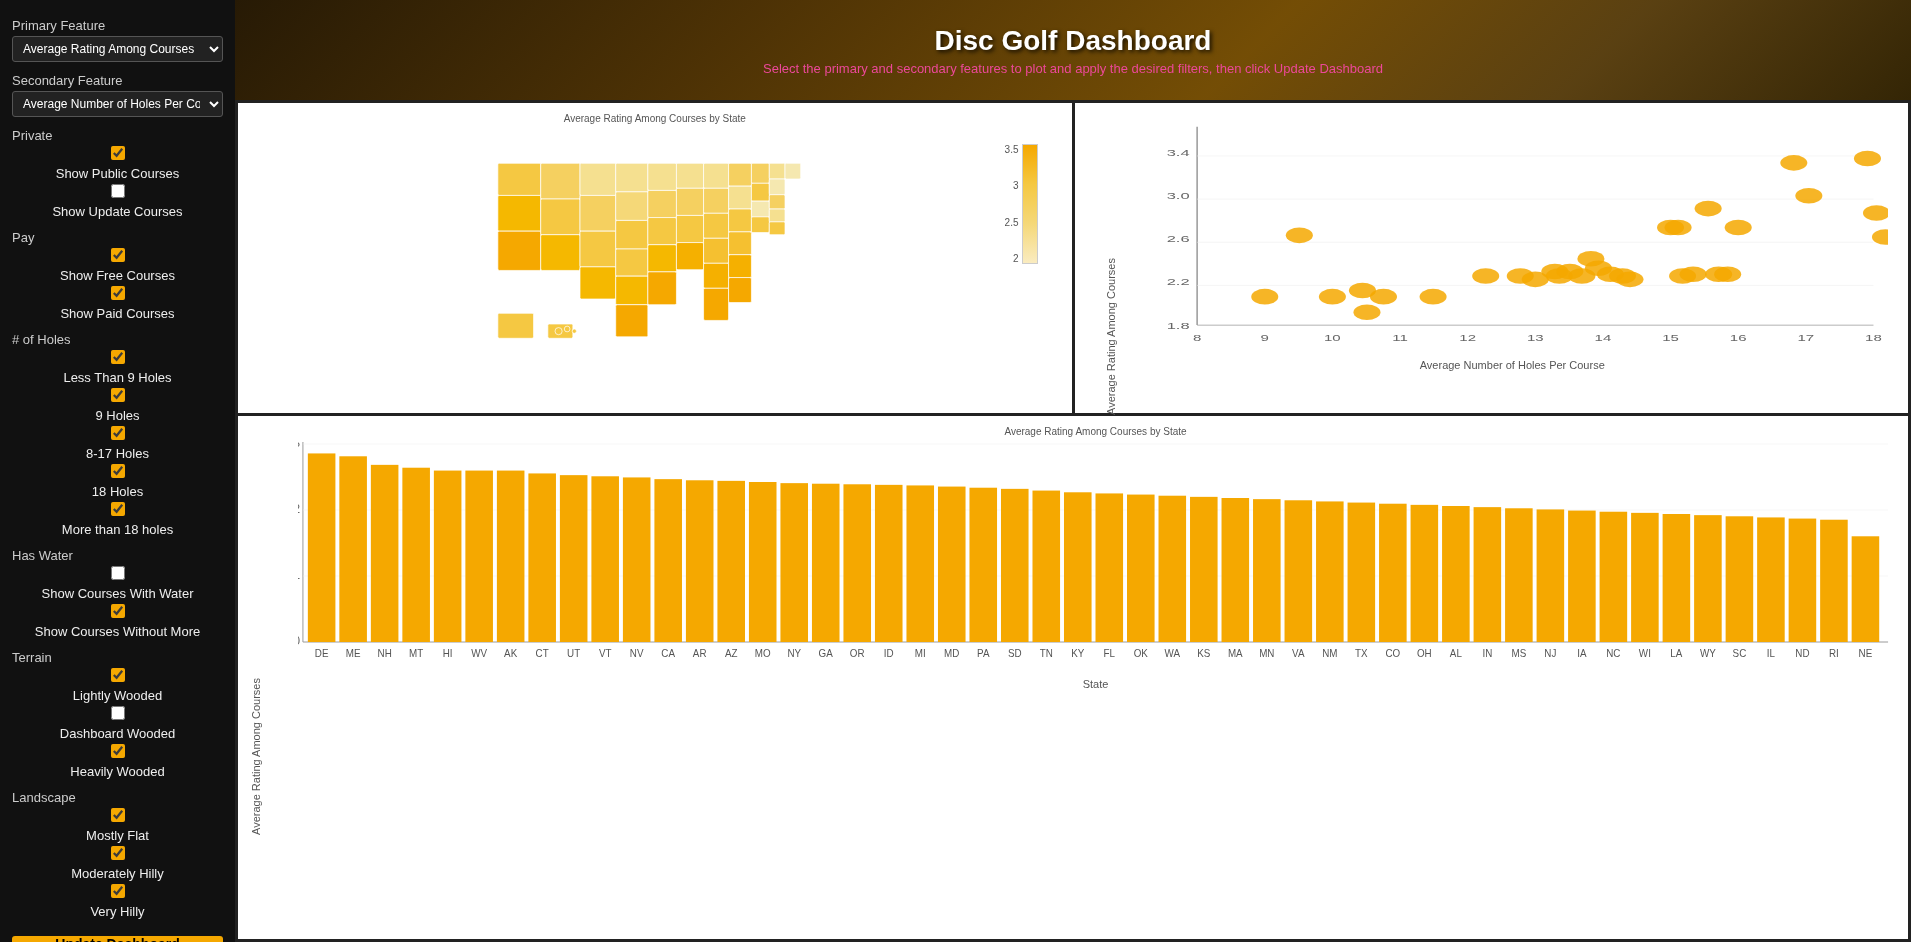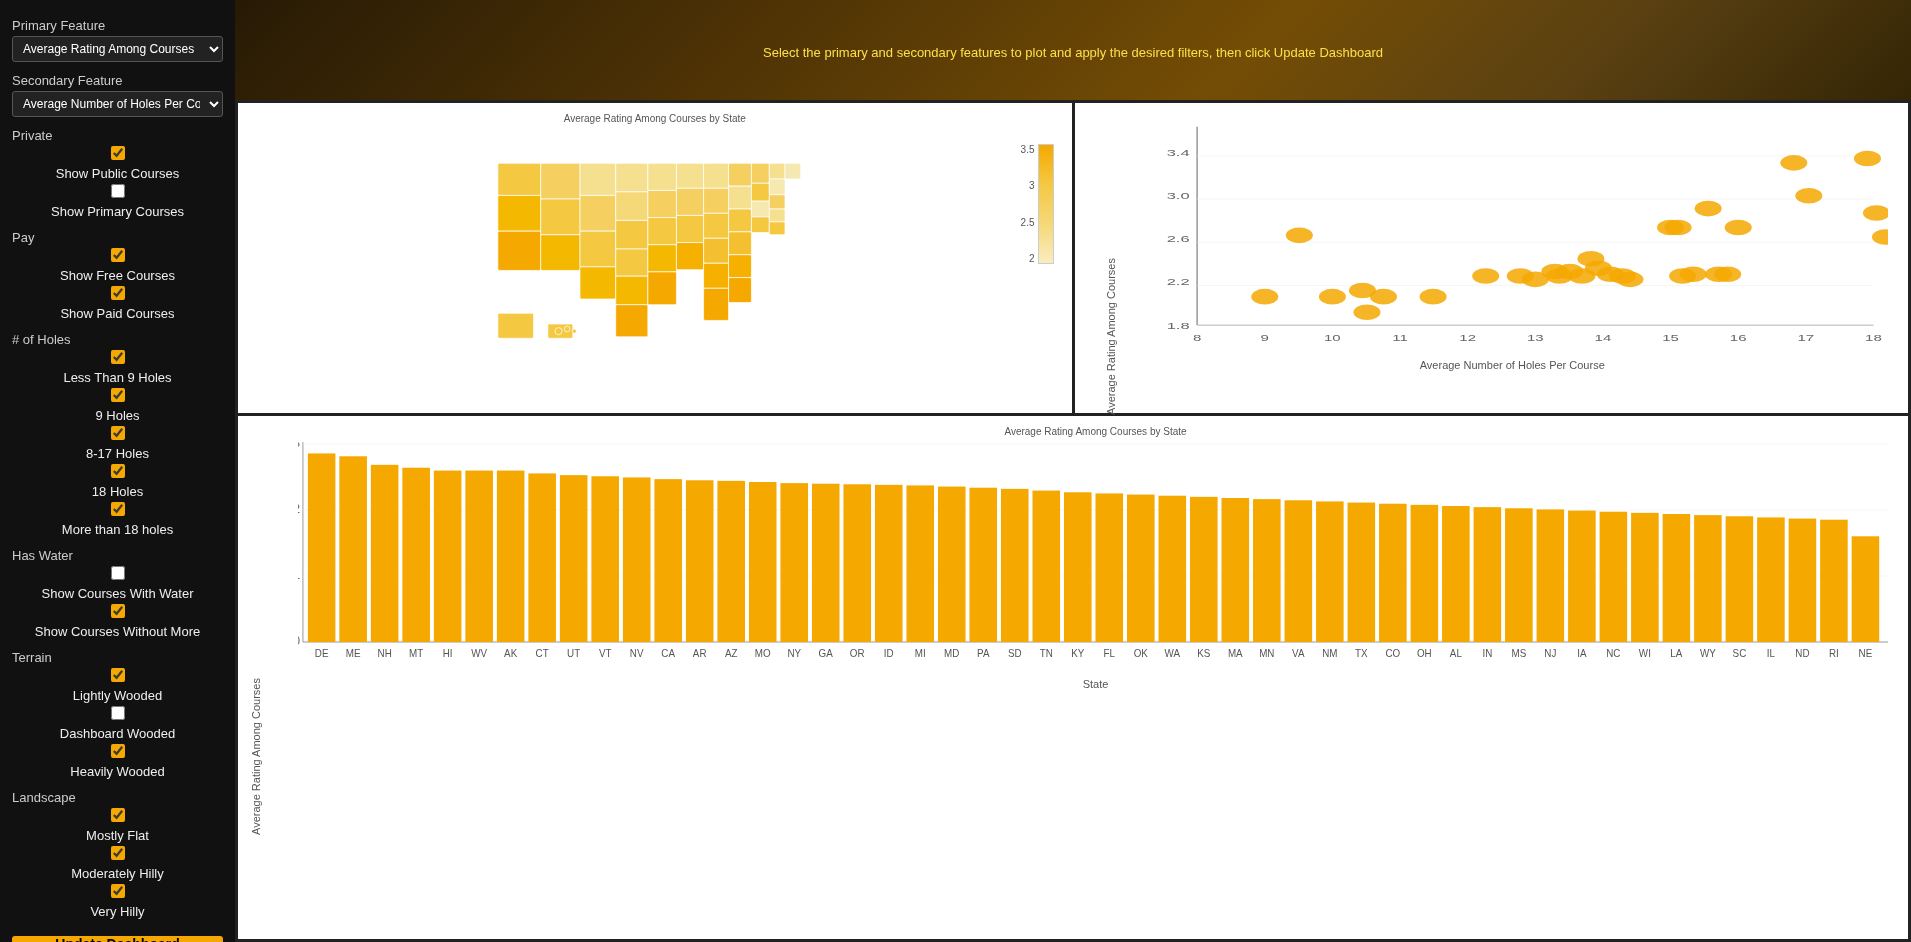--- a/index.html
+++ b/index.html
@@ -16,21 +16,21 @@
     .update-btn { background: #f5a800; color: #000; border: none; padding: 0 18px; font-size: 14px; font-weight: bold; cursor: pointer; border-radius: 3px; margin-top: 14px; width: 100%; }
 
     
     .main-content { flex: 1; display: flex; flex-direction: column; overflow: hidden; }
 
     
     .header { position: relative; height: 100px; overflow: hidden; background: #1a1a1a; }
     .header-bg { width: 100%; height: 100%; background: linear-gradient(135deg, #2a1a00 0%, #5a3800 30%, #8a5a00 60%, #6a4a10 80%, #3a2800 100%); opacity: 0.8; }
     .header-overlay { position: absolute; top: 0; left: 0; right: 0; bottom: 0; display: flex; flex-direction: column; align-items: center; justify-content: center; }
     .header-title { font-size: 28px; font-weight: bold; color: #fff; text-shadow: 2px 2px 4px rgba(0,0,0,0.8); }
-    .header-subtitle { font-size: 13px; color: #fde047; text-align: center; margin-top: 4px; }
+    .header-subtitle { font-size: 13px; color: #ec4899; text-align: center; margin-top: 4px; }
 
     
     .charts-area { flex: 1; display: flex; flex-direction: column; overflow-y: auto; background: #222; gap: 3px; padding: 3px; }
     .charts-top-row { display: flex; flex-direction: row; gap: 3px; height: 310px; }
     .chart-panel { background: #fff; color: #333; padding: 10px; flex: 1; position: relative; }
     .chart-title { text-align: center; font-size: 10px; color: #555; margin-bottom: 5px; }
     .chart-bottom { background: #fff; color: #333; padding: 10px 10px 40px 55px; min-height: 290px; }
 
     
     .map-container { width: 100%; height: 240px; position: relative; display: flex; align-items: center; justify-content: center; }
@@ -50,21 +50,21 @@
     <div class="sidebar-section-label">Secondary Feature</div>
     <select id="secondary-select"><option>Average Number of Holes Per Course</option><option>Average Rating Among Courses</option><option>Total Courses</option></select>
 
     <div class="sidebar-section-label">Private</div>
     <div class="checkbox-row">
       <input type="checkbox" id="show_public" checked="" style="">
       <label for="show_public">Show Public Courses</label>
     </div>
     <div class="checkbox-row">
       <input type="checkbox" id="show_private" style="">
-      <label for="show_private">Show Primary Courses</label>
+      <label for="show_private">Show Update Courses</label>
     </div>
 
     <div class="sidebar-section-label">Pay</div>
     <div class="checkbox-row">
       <input type="checkbox" id="show_free" checked="" style="">
       <label for="show_free">Show Free Courses</label>
     </div>
     <div class="checkbox-row">
       <input type="checkbox" id="show_paid" checked="" style="">
       <label for="show_paid">Show Paid Courses</label>
@@ -131,20 +131,21 @@
     </div>
 
     <button class="update-btn">Update Dashboard</button>
   </div>
 
   <div class="main-content">
 
     <div class="header">
       <div class="header-bg"></div>
       <div class="header-overlay">
+        <div class="header-title">Disc Golf Dashboard</div>
         <div class="header-subtitle">Select the primary and secondary features to plot and apply the desired filters, then click Update Dashboard</div>
       </div>
     </div>
 
     <div class="charts-area">
 
       <div class="charts-top-row">
 
         <div class="chart-panel">
           <div class="chart-title">Average Rating Among Courses by State</div>
@@ -206,21 +207,21 @@
               <rect x="410" y="102" width="22" height="18" rx="2" fill="#f5c842"></rect>
               <rect x="432" y="20" width="22" height="22" rx="2" fill="#f5e8b0"></rect>
 
               <rect x="30" y="230" width="50" height="35" rx="2" fill="#f5c842"></rect>
               <rect x="100" y="245" width="35" height="20" rx="2" fill="#f5c842"></rect>
               <circle cx="115" cy="255" r="5" fill="#f5c842"></circle>
               <circle cx="127" cy="252" r="4" fill="#f5c842"></circle>
               <circle cx="137" cy="255" r="3" fill="#f5c842"></circle>
             </svg>
 
-            <div class="legend" style="position:absolute;right:8px;top:15px;display:flex;flex-direction:row;align-items:flex-start;">
+            <div class="legend" style="position:absolute;right:24px;top:15px;display:flex;flex-direction:row;align-items:flex-start;">
               <div style="display:flex;flex-direction:column;justify-content:space-between;height:120px;font-size:10px;color:#555;text-align:right;margin-right:3px;">
                 <span>3.5</span>
                 <span>3</span>
                 <span>2.5</span>
                 <span>2</span>
               </div>
               <div style="width:16px;height:120px;background:linear-gradient(to bottom,#f5a800,#f5c842,#f5d878,#faecc0);border:1px solid #ccc;"></div>
             </div>
           </div>
         </div>

